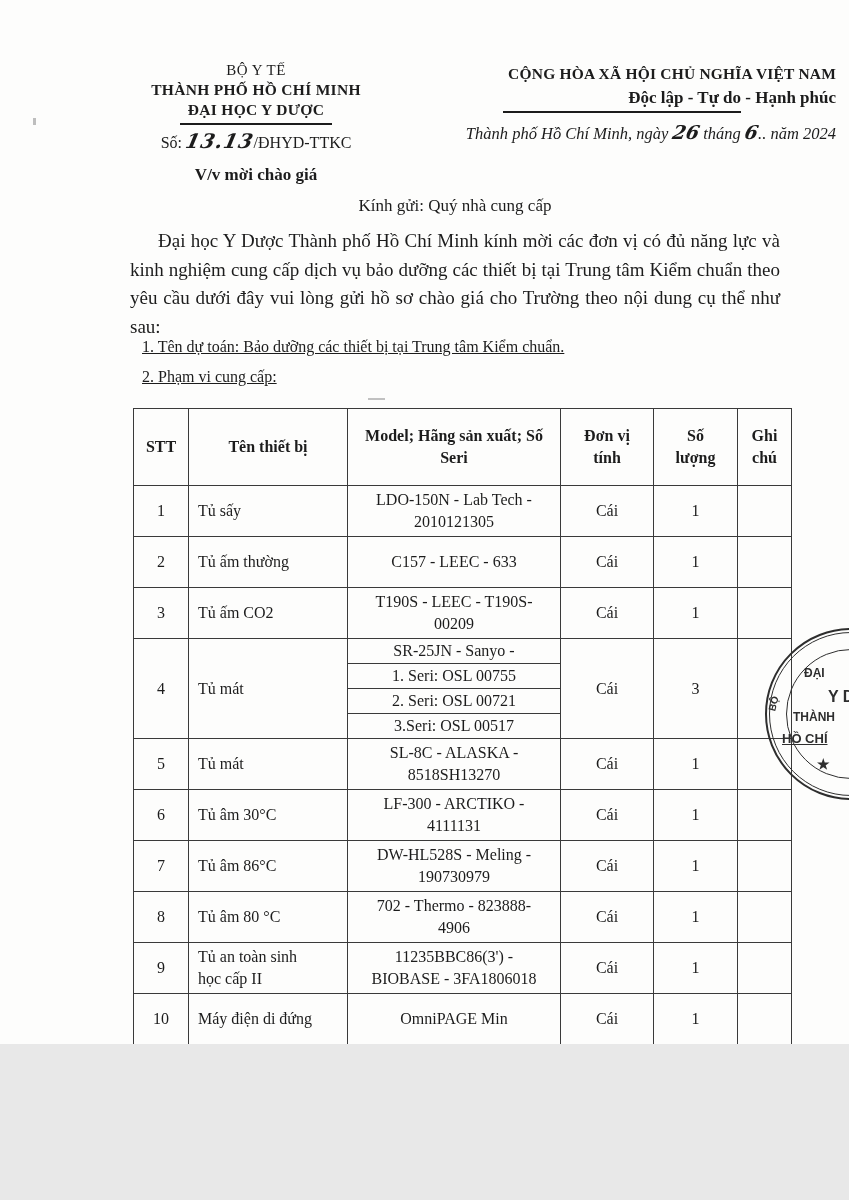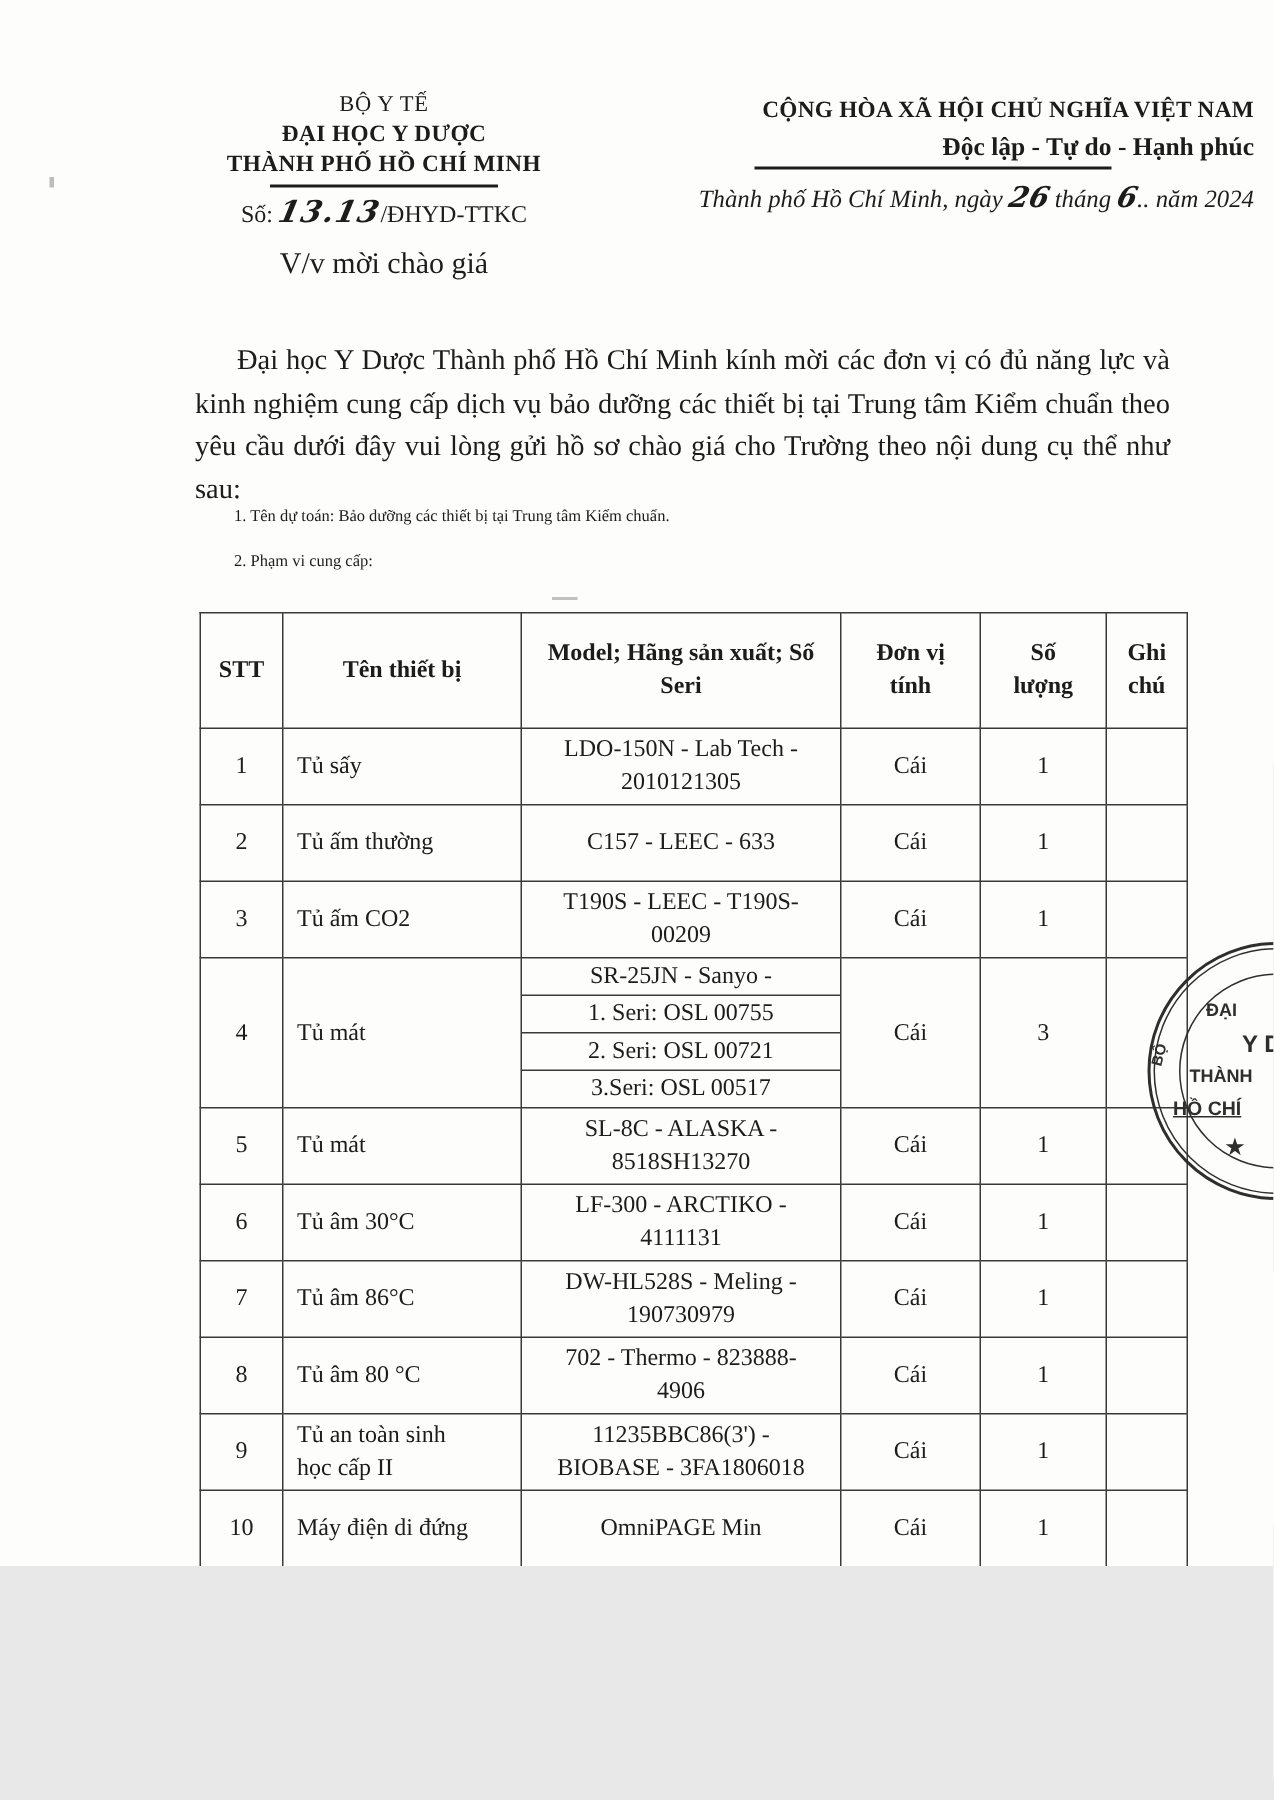--- a/index.html
+++ b/index.html
@@ -13,31 +13,31 @@
     margin:0 auto;
   }
   
   .hdr-left{position:absolute;left:128px;top:60px;width:256px;text-align:center;line-height:20px;}
   .hdr-left .ministry{font-size:15px;letter-spacing:.5px;}
   .hdr-left .org{font-weight:bold;font-size:15.5px;letter-spacing:.3px;}
   .hdr-left .rule{width:152px;height:2px;background:#1c1c1c;margin:3px auto 6px auto;}
   .doc-no{font-size:16px;margin-top:4px;}
   .hand{font-family:"DejaVu Serif", serif;font-style:italic;font-weight:bold;display:inline-block;transform:skewX(-12deg);}
   .doc-no .hand{font-size:20px;letter-spacing:1px;}
-  .subject{font-size:20px;margin-top:12px;}
+  .subject{font-size:17px;margin-top:12px;font-weight:bold;}
   .hdr-right{position:absolute;left:408px;top:63px;width:428px;text-align:right;line-height:22px;}
   .hdr-right .nat1{font-weight:bold;font-size:15.5px;letter-spacing:.2px;}
   .hdr-right .nat2{font-weight:bold;font-size:17px;margin-top:2px;}
   .hdr-right .rule{width:238px;height:2px;background:#1c1c1c;margin:2px auto 8px auto;}
   .dateline{font-style:italic;font-size:16.5px;margin-top:6px;white-space:nowrap;}
   .dateline .hand{font-size:19px;}
   
   .salutation{position:absolute;left:130px;top:196px;width:650px;text-align:center;font-size:17px;}
   .para{position:absolute;left:130px;top:227px;width:650px;font-size:19px;line-height:28.5px;text-align:justify;text-indent:28px;margin:0;}
-  .list-item{position:absolute;left:156px;width:640px;font-size:11px;}
+  .list-item{position:absolute;left:142px;width:640px;font-size:16px;text-decoration:underline;}
   .item1{top:338px;}
   .item2{top:368px;}
   
   table.equip{position:absolute;left:133px;top:408px;width:658px;border-collapse:collapse;table-layout:fixed;font-size:16px;}
   .equip th,.equip td{border:1.6px solid #3a3a3a;vertical-align:middle;white-space:pre-line;overflow:hidden;}
   .equip th{font-weight:bold;font-size:16px;text-align:center;height:72px;padding:2px 3px;line-height:22px;}
   .equip td{height:44px;padding:3px 4px;line-height:22px;}
   .c-stt,.c-model,.c-center{text-align:center;}
   .c-name{text-align:left;padding-left:9px !important;}
   td.sub{padding:0 !important;}
@@ -61,34 +61,35 @@
   .speck1{position:absolute;left:33px;top:118px;width:3px;height:7px;background:#8a8a8a;opacity:.55;}
   .speck2{position:absolute;left:368px;top:398px;width:17px;height:2px;background:#9a9a9a;opacity:.6;}
 </style>
 </head>
 <body>
 
 <div class="page">
 
   <div class="hdr-left">
     <div class="ministry">BỘ Y TẾ</div>
+    <div class="org">THÀNH PHỐ HỒ CHÍ MINH</div>
     <div class="org">ĐẠI HỌC Y DƯỢC</div>
-    <div class="org">THÀNH PHỐ HỒ CHÍ MINH</div>
     <div class="rule"></div>
     <div class="doc-no"><span>Số:</span> <span class="hand">13.13</span><span>/ĐHYD-TTKC</span></div>
     <div class="subject">V/v mời chào giá</div>
   </div>
 
   <div class="hdr-right">
     <div class="nat1">CỘNG HÒA XÃ HỘI CHỦ NGHĨA VIỆT NAM</div>
     <div class="nat2">Độc lập - Tự do - Hạnh phúc</div>
     <div class="rule"></div>
     <div class="dateline"><span>Thành phố Hồ Chí Minh, ngày</span> <span class="hand">26</span> <span>tháng</span> <span class="hand">6</span><span>.. năm 2024</span></div>
   </div>
 
+  <div class="salutation">Kính gửi: Quý nhà cung cấp</div>
   <p class="para">Đại học Y Dược Thành phố Hồ Chí Minh kính mời các đơn vị có đủ năng lực và kinh nghiệm cung cấp dịch vụ bảo dưỡng các thiết bị tại Trung tâm Kiểm chuẩn theo yêu cầu dưới đây vui lòng gửi hồ sơ chào giá cho Trường theo nội dung cụ thể như sau:</p>
   <div class="list-item item1">1. Tên dự toán: Bảo dưỡng các thiết bị tại Trung tâm Kiểm chuẩn.</div>
   <div class="list-item item2">2. Phạm vi cung cấp:</div>
 
   <table class="equip">
     <colgroup>
       <col style="width:55px">
         <col style="width:159px">
         <col style="width:213px">
       <col style="width:93px">

